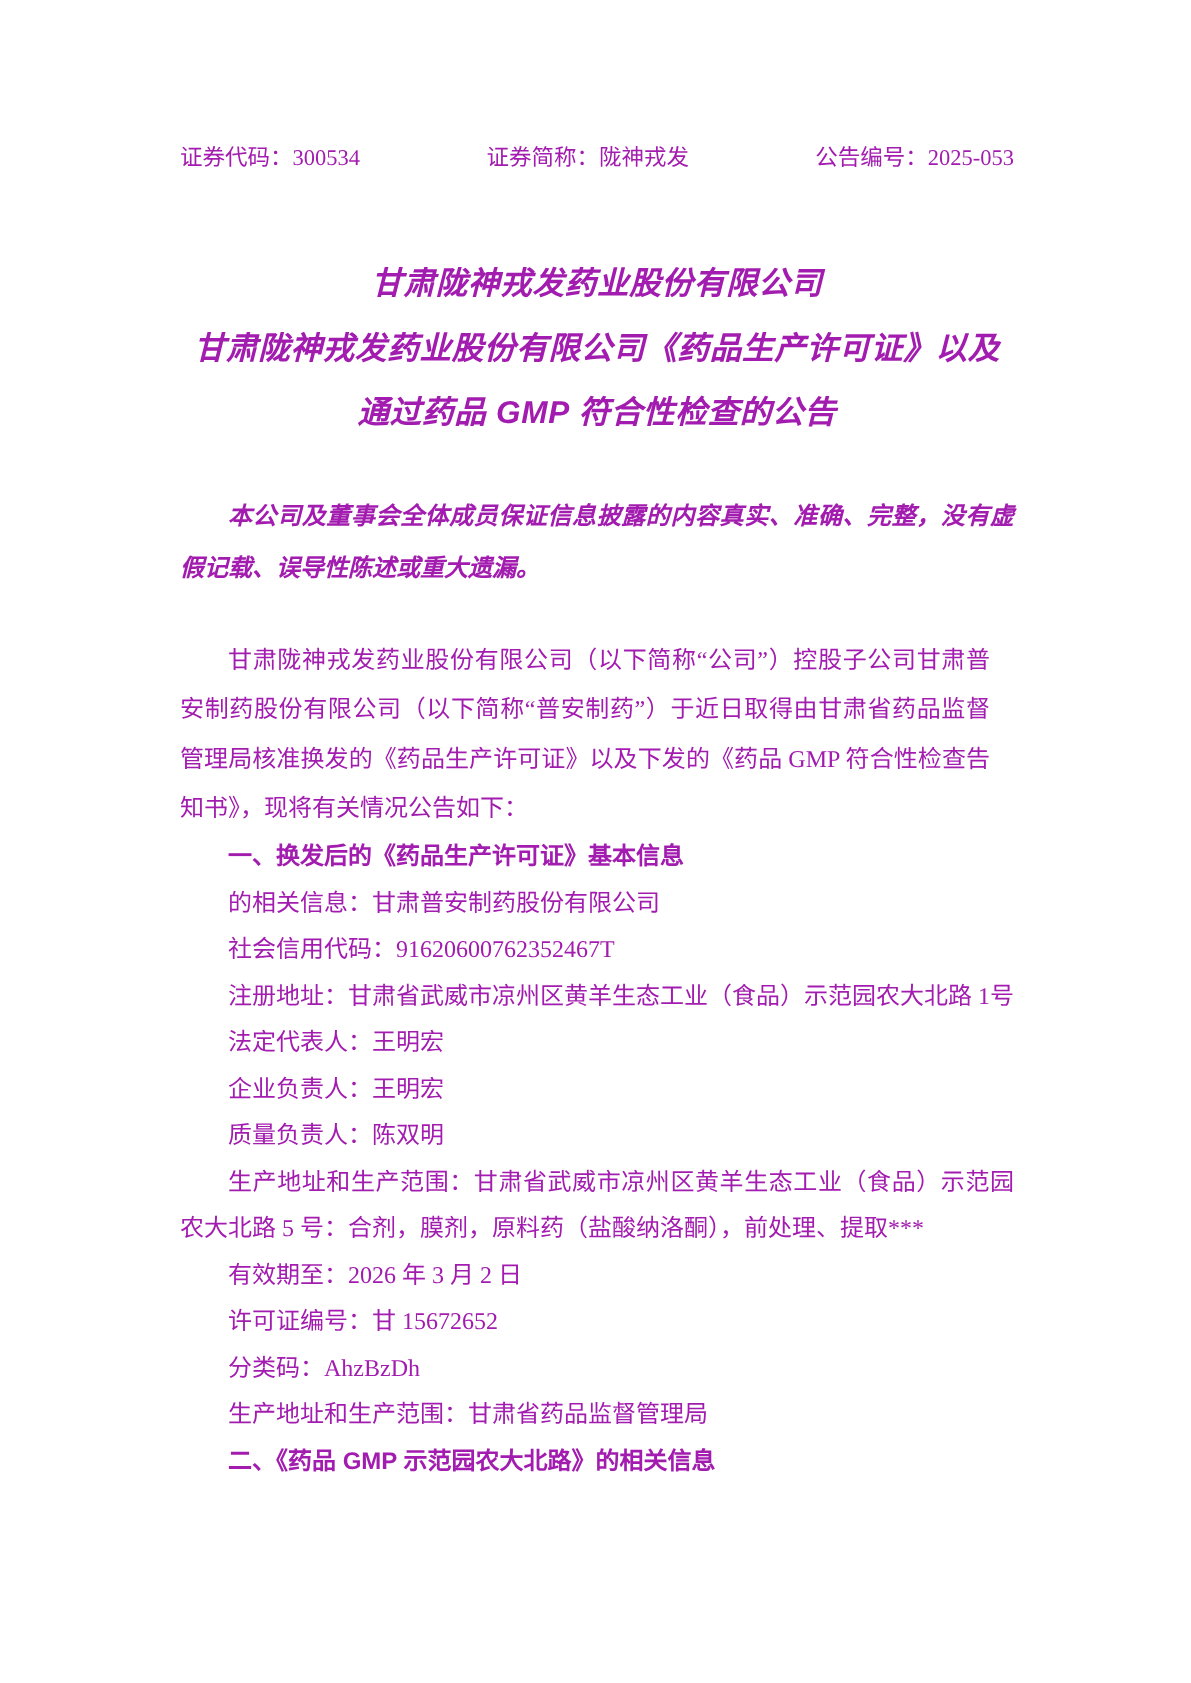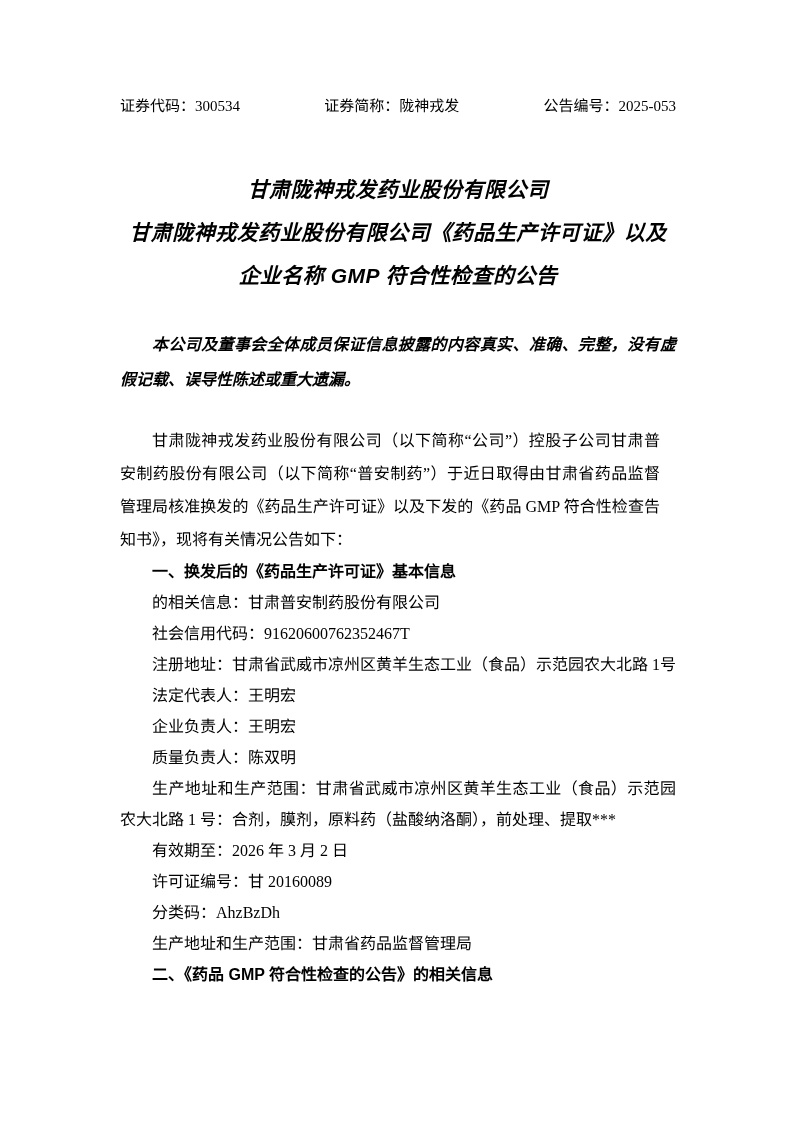--- a/index.html
+++ b/index.html
@@ -8,21 +8,21 @@
     background: #ffffff;
   }
   .page {
     position: relative;
     width: 794px;
     height: 1122px;
     margin: 0 auto;
     background: #ffffff;
     box-sizing: border-box;
     padding: 96px 118px 0 120px;
-    color: #000000;
+    color: #a21caf;
     font-family: "Liberation Serif", "DejaVu Serif", serif;
     overflow: hidden;
   }
   .doc-header {
     display: flex;
     justify-content: space-between;
     align-items: baseline;
     font-size: 15px;
     line-height: 20px;
     white-space: nowrap;
@@ -79,36 +79,36 @@
 
   <div class="doc-header">
     <span>证券代码：300534</span>
     <span>证券简称：陇神戎发</span>
     <span>公告编号：2025-053</span>
   </div>
 
   <h1 class="doc-title">
     <span class="title-line">甘肃陇神戎发药业股份有限公司</span>
     <span class="title-line">甘肃陇神戎发药业股份有限公司《药品生产许可证》以及</span>
-    <span class="title-line">企业名称 GMP 符合性检查的公告</span>
+    <span class="title-line">通过药品 GMP 符合性检查的公告</span>
   </h1>
 
   <p class="disclaimer">本公司及董事会全体成员保证信息披露的内容真实、准确、完整，没有虚假记载、误导性陈述或重大遗漏。</p>
 
   <p class="body-para">甘肃陇神戎发药业股份有限公司（以下简称“公司”）控股子公司甘肃普安制药股份有限公司（以下简称“普安制药”）于近日取得由甘肃省药品监督管理局核准换发的《药品生产许可证》以及下发的《药品 GMP 符合性检查告知书》，现将有关情况公告如下：</p>
 
   <h2 class="section-heading">一、换发后的《药品生产许可证》基本信息</h2>
 
   <p class="info-line">的相关信息：甘肃普安制药股份有限公司</p>
   <p class="info-line">社会信用代码：91620600762352467T</p>
   <p class="info-line">注册地址：甘肃省武威市凉州区黄羊生态工业（食品）示范园农大北路 1号</p>
   <p class="info-line">法定代表人：王明宏</p>
   <p class="info-line">企业负责人：王明宏</p>
   <p class="info-line">质量负责人：陈双明</p>
-  <p class="info-line">生产地址和生产范围：甘肃省武威市凉州区黄羊生态工业（食品）示范园农大北路 1 号：合剂，膜剂，原料药（盐酸纳洛酮），前处理、提取***</p>
+  <p class="info-line">生产地址和生产范围：甘肃省武威市凉州区黄羊生态工业（食品）示范园农大北路 5 号：合剂，膜剂，原料药（盐酸纳洛酮），前处理、提取***</p>
   <p class="info-line">有效期至：2026 年 3 月 2 日</p>
-  <p class="info-line">许可证编号：甘 20160089</p>
+  <p class="info-line">许可证编号：甘 15672652</p>
   <p class="info-line">分类码：AhzBzDh</p>
   <p class="info-line">生产地址和生产范围：甘肃省药品监督管理局</p>
 
-  <h2 class="section-heading">二、《药品 GMP 符合性检查的公告》的相关信息</h2>
+  <h2 class="section-heading">二、《药品 GMP 示范园农大北路》的相关信息</h2>
 
 </div>
 
 </body></html>

